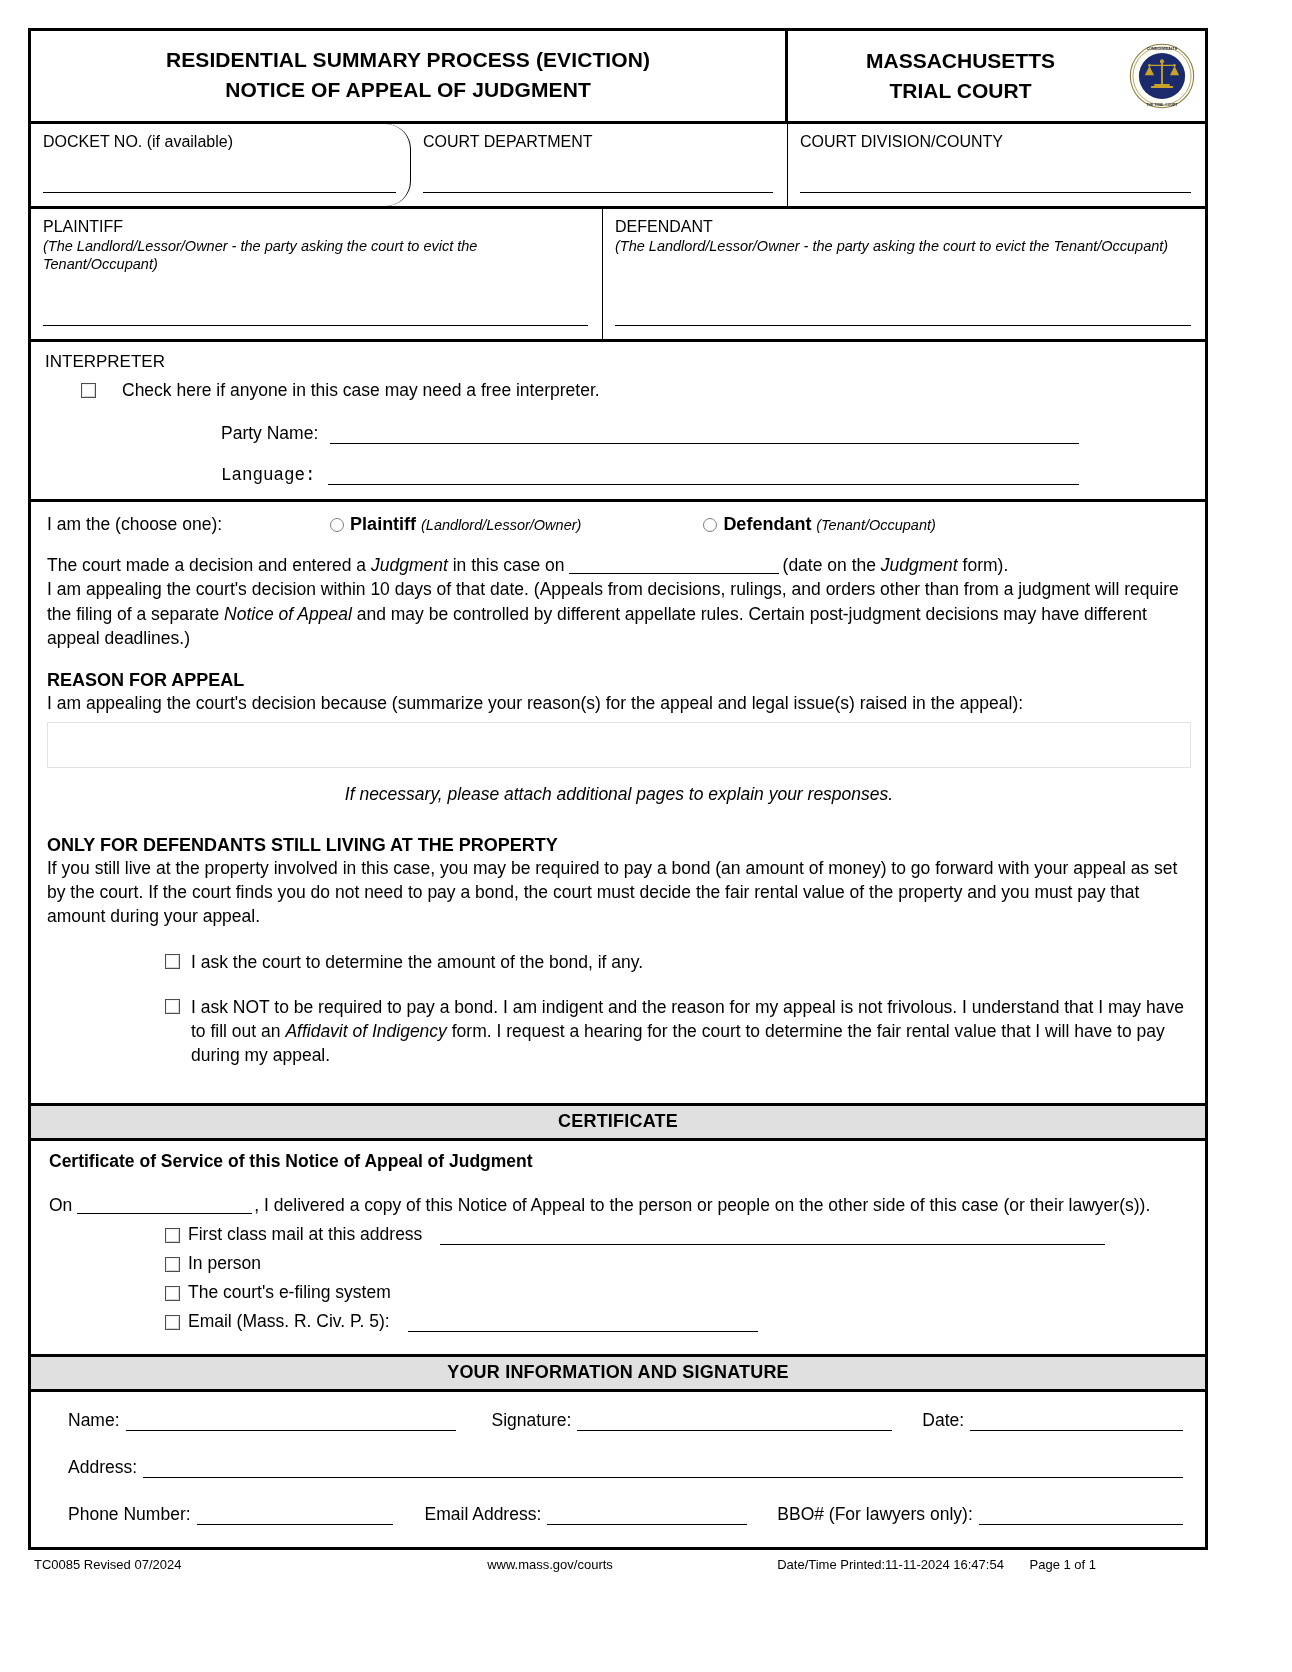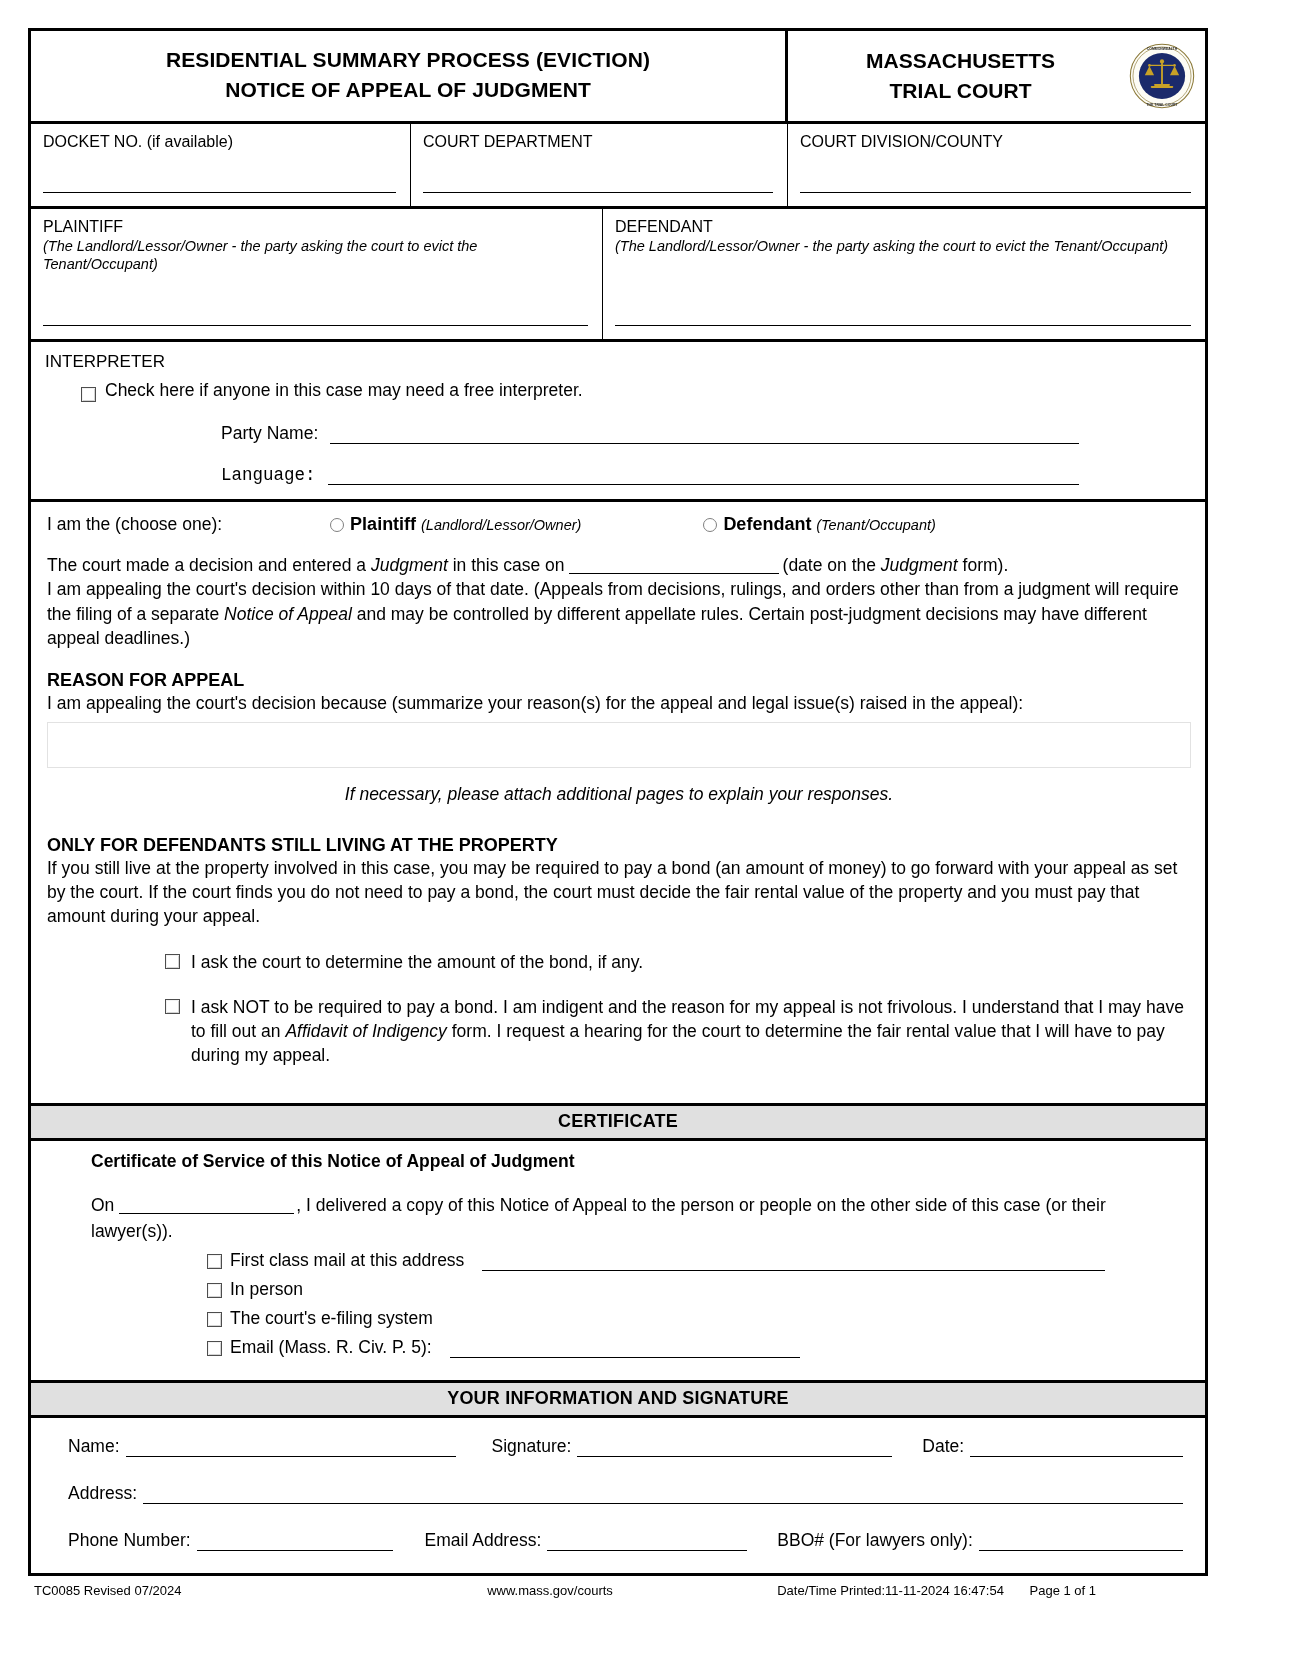--- a/index.html
+++ b/index.html
@@ -50,39 +50,39 @@
   }
   .seal { flex: 0 0 66px; width: 66px; height: 66px; }
 
   
   .row-docket { display: flex; border-bottom: 3px solid #000; height: 82px; }
   .cell {
     position: relative; box-sizing: border-box;
     padding: 8px 10px 0 12px;
   }
   .cell.b-r { border-right: 1.5px solid #000; }
-  .c-docket { flex: 0 0 380px; }
+  .c-docket { flex: 0 0 380px; border-radius: 25px; }
   .c-dept   { flex: 0 0 377px; }
   .c-div    { flex: 1 1 auto; }
   .cap { font-size: 16px; line-height: 1.2; }
   .uline {
     position: absolute; left: 12px; right: 14px; bottom: 13px;
     border-bottom: 1.6px solid #000;
   }
 
   
   .row-party { display: flex; border-bottom: 3px solid #000; height: 130px; }
   .c-pl { flex: 0 0 572px; }
   .c-df { flex: 1 1 auto; }
   .party-sub { font-size: 14.5px; font-style: italic; line-height: 1.25; margin-top: 1px; }
 
   
   .sect { border-bottom: 3px solid #000; padding: 10px 14px 14px 14px; }
   .interp-head { font-size: 17px; line-height: 1.2; margin-bottom: 8px; }
-  .chk-line { display: flex; align-items: flex-end; gap: 9px; }
+  .chk-line { display: flex; align-items: flex-start; gap: 26px; }
   .cbox {
     flex: 0 0 auto;
     width: 15px; height: 15px;
     border: 1.6px solid #4d4d4d;
     background: #fff;
     box-shadow: inset 1px 1px 0 #f2f2f2, inset -1px -1px 0 #d4d4d4;
     box-sizing: border-box;
   }
   .interp-chk { margin-left: 36px; }
   .interp-chk .cbox { margin-top: 3px; }
@@ -123,21 +123,21 @@
   .bond-opt .cbox { margin-top: 4px; }
   .bond-opt .t { font-size: 17.5px; line-height: 1.38; }
 
   
   .band {
     background: #e0e0e0;
     border-top: 3px solid #000; border-bottom: 3px solid #000;
     text-align: center; font-weight: bold; font-size: 18px;
     padding: 5px 0 6px 0; letter-spacing: .2px;
   }
-  .cert-body { padding: 10px 26px 14px 18px; margin-left: 42px; }
+  .cert-body { padding: 10px 26px 14px 18px; }
   .cert-title { font-size: 17.5px; font-weight: bold; }
   .cert-on { font-size: 17.5px; line-height: 1.5; margin-top: 20px; }
   .on-blank {
     display: inline-block; width: 175px; border-bottom: 1.6px solid #000;
     height: 17px; vertical-align: -3px; margin: 0 2px 0 5px;
   }
   .serve-opts { margin: 6px 0 0 116px; }
   .serve-opt { display: flex; align-items: flex-end; gap: 8px; margin-bottom: 8px; }
   .serve-opt .cbox { margin-bottom: 2px; }
   .serve-opt .t { font-size: 17.5px; line-height: 1.2; }

